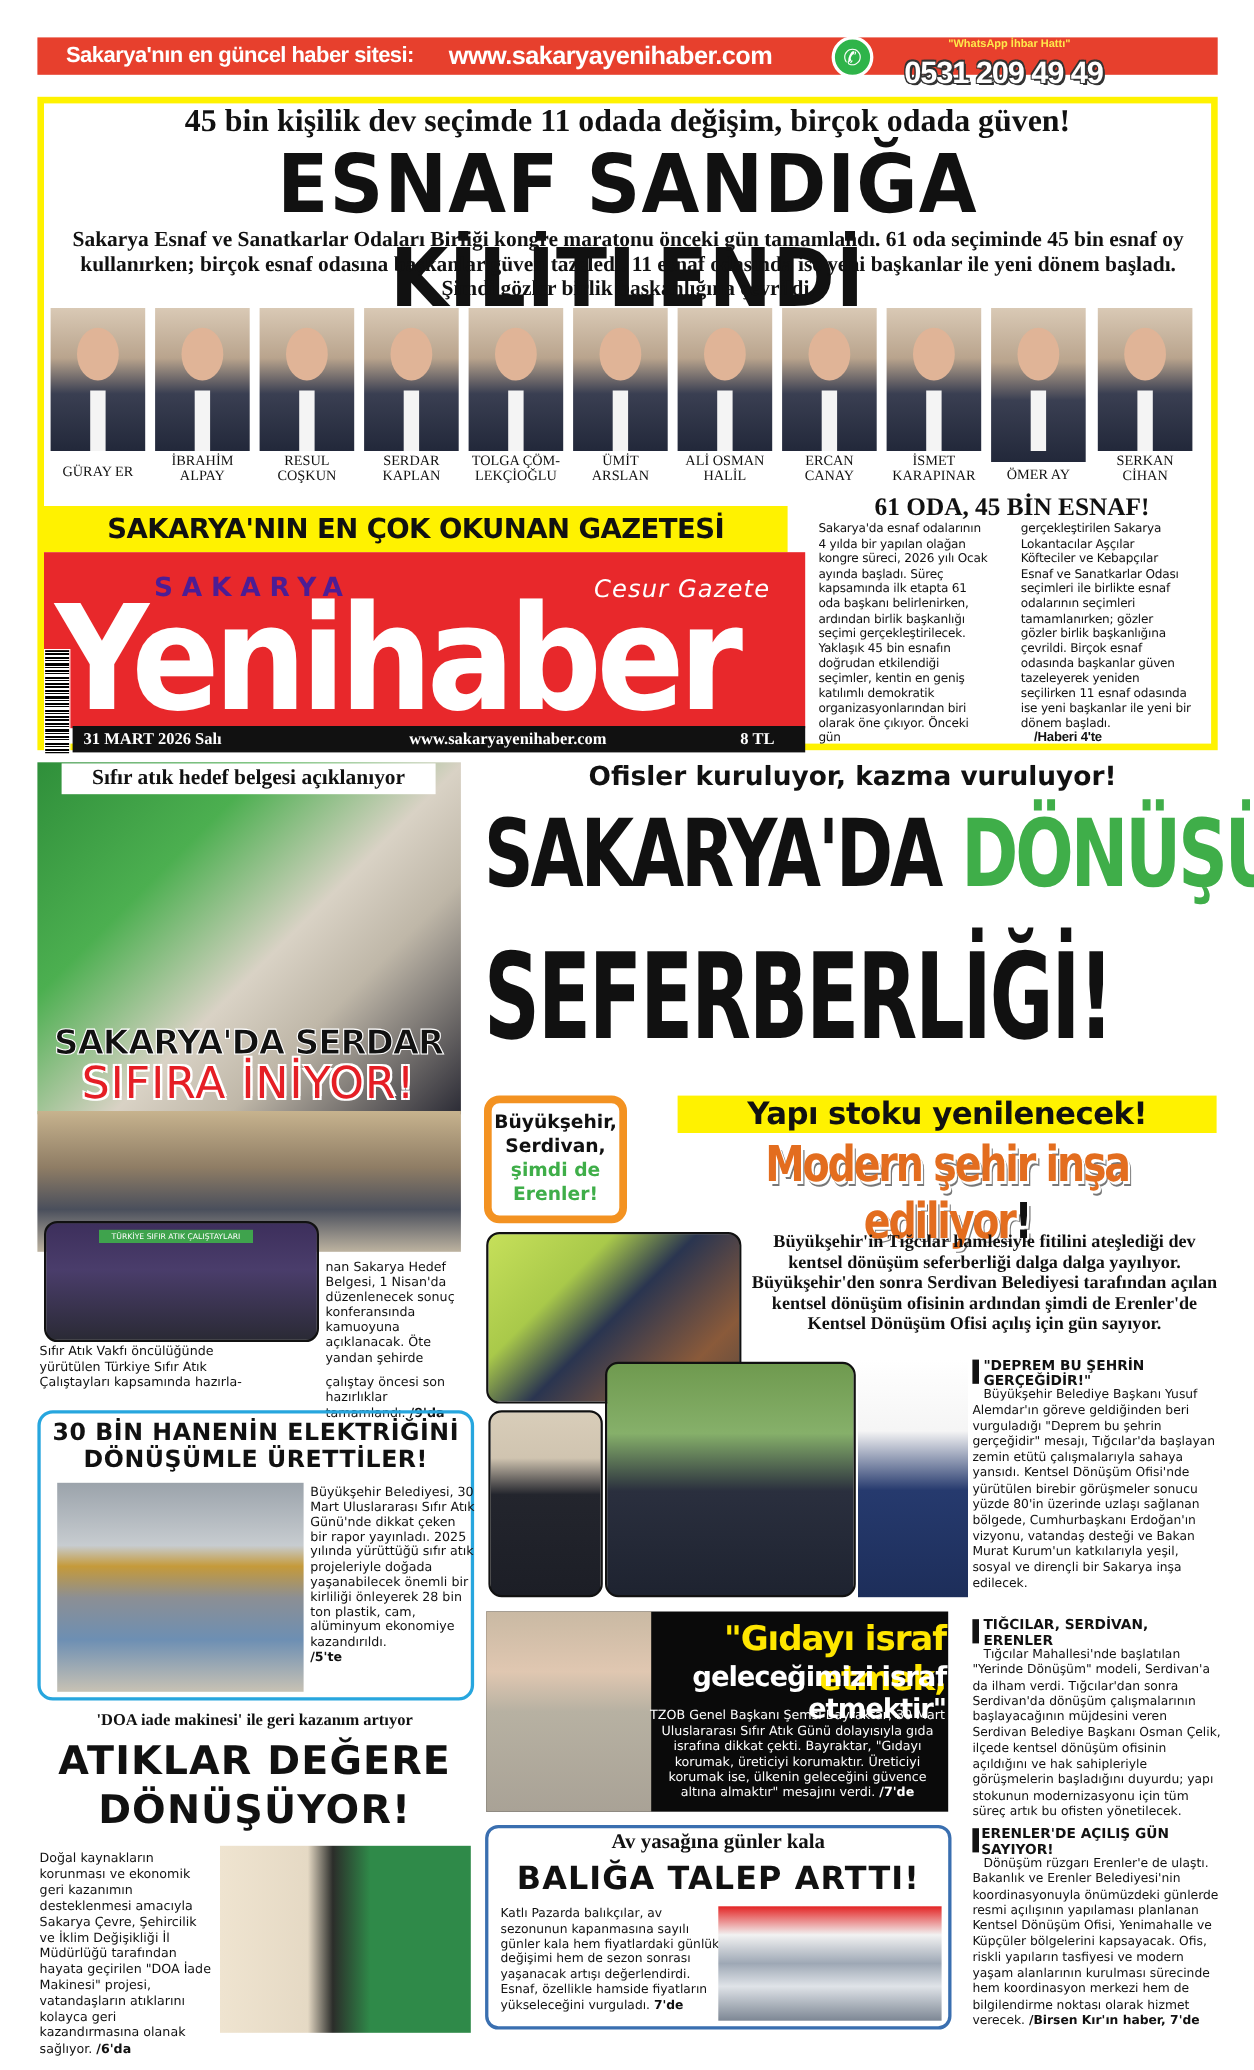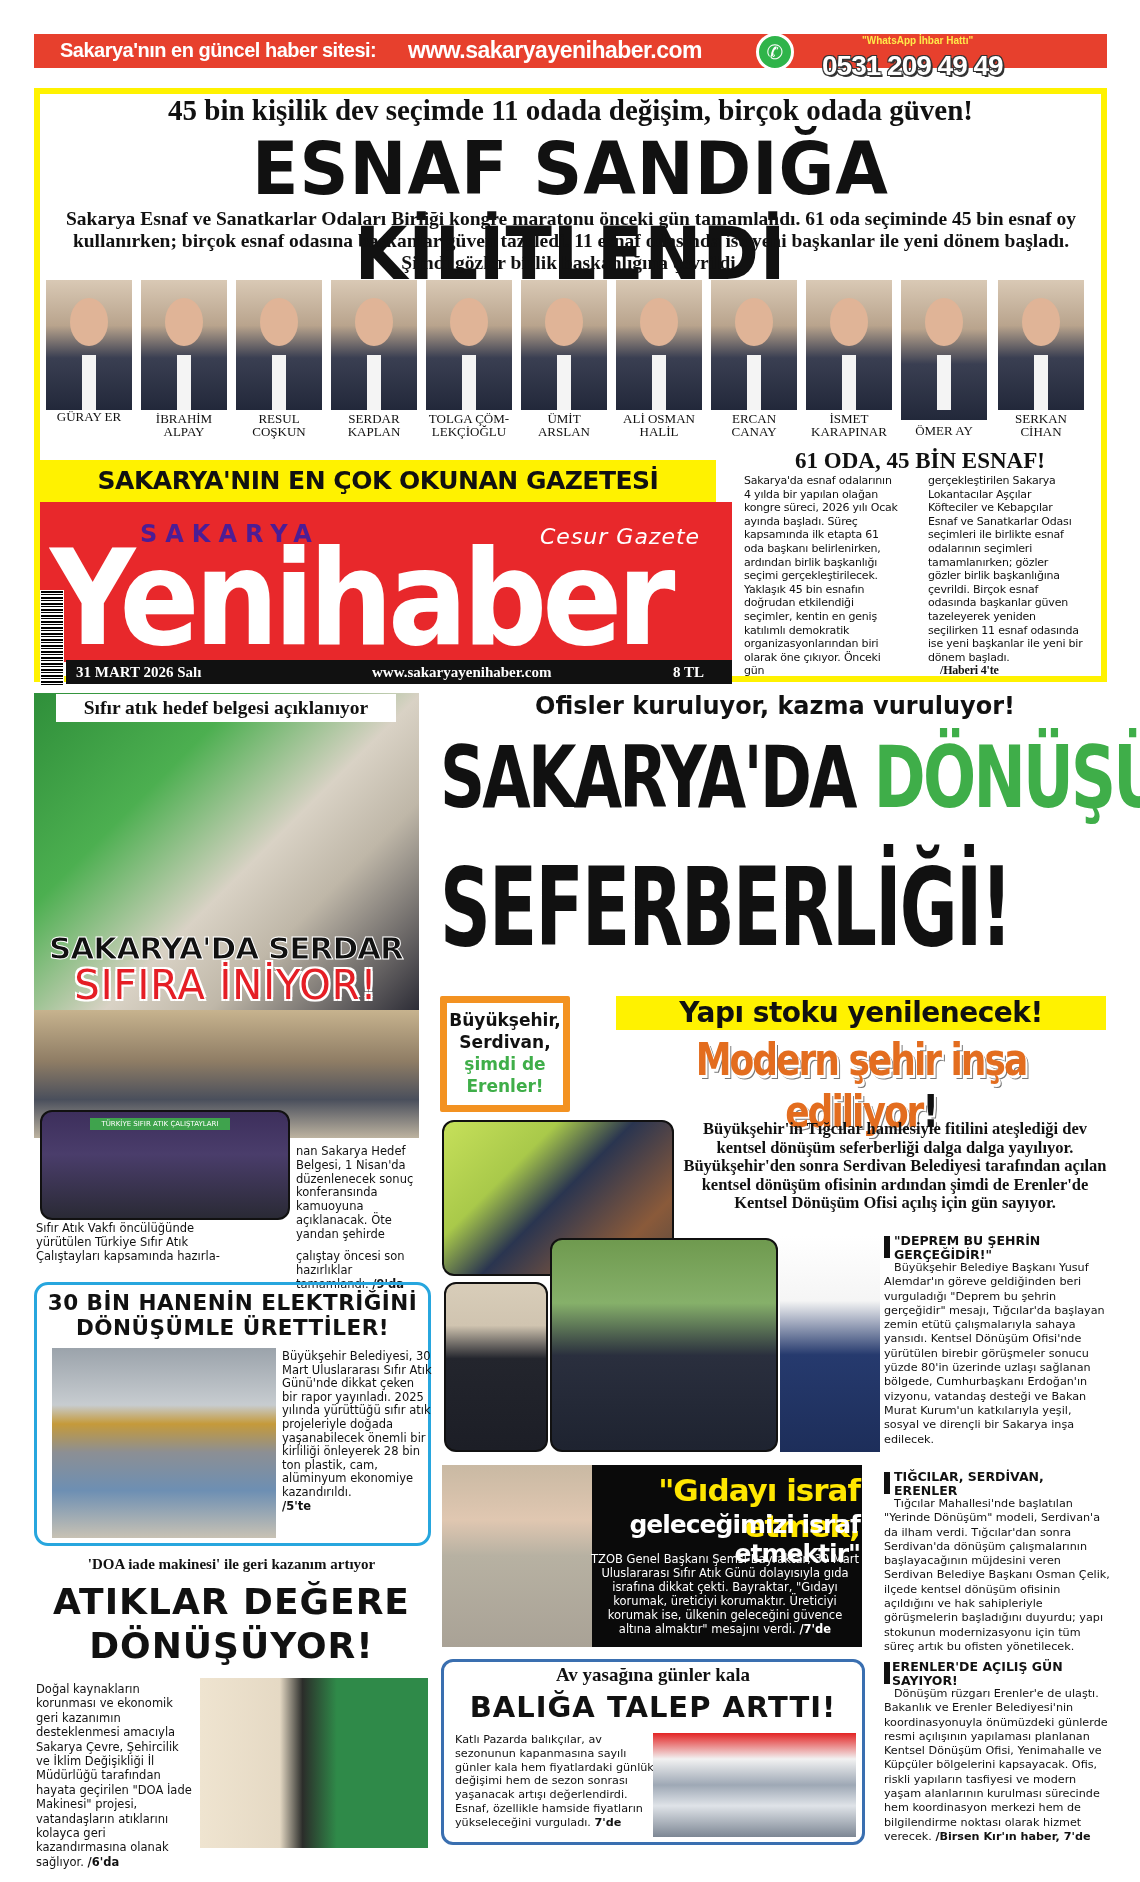--- a/index.html
+++ b/index.html
@@ -62,21 +62,21 @@
   #doa-title { left: 34px; top: 1580px; width: 395px; text-align:center; font-family:"DejaVu Sans",sans-serif; font-weight:900; font-size:36px; line-height:44px; letter-spacing:1px; }
   #doa-text { left: 36px; top: 1682px; width: 160px; font-family:"DejaVu Sans",sans-serif; font-size:11.5px; line-height:14.4px; }
   #doa-photo { left: 200px; top: 1678px; width: 228px; height: 170px; background: linear-gradient(90deg,#efe4d0 0%,#e5d9c4 35%,#2b2d2a 45%,#2f8a49 60%,#2f8a49 100%); }
 
   
   #main-kicker { left: 440px; top: 692px; width: 670px; text-align:center; font-family:"DejaVu Sans",sans-serif; font-weight:bold; font-size:24px; }
   #main-h1 { left: 440px; top: 722px; width: 670px; font-family:"DejaVu Sans",sans-serif; font-weight:900; font-size:68px; letter-spacing:-3px; line-height:90px; white-space:nowrap; transform: scale(0.92,1.25); transform-origin: top left; }
   #main-h1 .green { color:#3fae49; }
   #main-h2 { left: 440px; top: 842px; width: 670px; font-family:"DejaVu Sans",sans-serif; font-weight:900; font-size:82px; letter-spacing:-2px; line-height:100px; white-space:nowrap; transform: scale(0.86,1.32); transform-origin: top left; }
 
-  #side-orange { left: 440px; top: 996px; width: 130px; height: 116px; border: 7px solid #f39221; border-radius: 2px; text-align:center; font-family:"DejaVu Sans",sans-serif; font-weight:900; font-size:17px; line-height:22px; padding-top:6px; }
+  #side-orange { left: 440px; top: 996px; width: 130px; height: 116px; border: 7px solid #f39221; border-radius: 14px; text-align:center; font-family:"DejaVu Sans",sans-serif; font-weight:900; font-size:17px; line-height:22px; padding-top:6px; }
   #side-orange .g { color:#3fae49; }
   #yapi-strip { left: 616px; top: 996px; width: 490px; height: 34px; background:#fff200; font-family:"DejaVu Sans",sans-serif; font-weight:900; font-size:28px; text-align:center; line-height:34px; letter-spacing:-0.5px; }
   #modern { left: 616px; top: 1034px; width: 490px; text-align:center; font-family:"DejaVu Sans",sans-serif; font-weight:900; font-size:36px; color:#e36d1f; letter-spacing:-2px; text-shadow: 2px 2px 0 #fff, 3px 3px 0 #777; transform: scaleY(1.25); transform-origin:top; }
   #modern .k { color:#111; }
   #main-lead { left: 680px; top: 1120px; width: 430px; text-align:center; font-family:"Liberation Serif",serif; font-weight:bold; font-size:16.5px; line-height:18.6px; }
 
   .photo { border: 2px solid #111; border-radius: 12px; }
   #p-worker { left: 442px; top: 1120px; width: 232px; height: 156px; background: linear-gradient(135deg,#c6e05a 0%,#a9c94a 30%,#2a3550 50%,#8a5a3a 80%,#5b4a40 100%); }
   #p-man1 { left: 444px; top: 1282px; width: 104px; height: 170px; background: linear-gradient(180deg,#d8cdb9 0%,#d0c4b0 25%,#23252d 45%,#1c1e26 100%); }
   #p-ministers { left: 550px; top: 1238px; width: 228px; height: 214px; background: linear-gradient(180deg,#6f9a4f 0%,#86b06a 30%,#2a2f3e 55%,#1e2330 100%); }
@@ -110,21 +110,21 @@
 <div id="wa-phone" class="abs">0531 209 49 49</div>
 
 <div id="esnafbox" class="abs"></div>
 <div id="esnaf-kicker" class="abs">45 bin kişilik dev seçimde 11 odada değişim, birçok odada güven!</div>
 <div id="esnaf-title" class="abs">ESNAF SANDIĞA KİLİTLENDİ</div>
 <div id="esnaf-lead" class="abs">Sakarya Esnaf ve Sanatkarlar Odaları Birliği kongre maratonu önceki gün tamamlandı. 61 oda seçiminde 45 bin esnaf oy kullanırken; birçok esnaf odasına başkanlar güven tazeledi. 11 esnaf odasında ise yeni başkanlar ile yeni dönem başladı. Şimdi gözler birlik başkanlığına çevrildi.</div>
 
 <div class="abs portraits">
   <div class="portrait" style="left:0px">
       <div class="ph"></div>
-      <div class="nm" style="margin-top:0">GÜRAY ER</div>
+      <div class="nm" style="margin-top:12px">GÜRAY ER</div>
     </div>
   <div class="portrait" style="left:95px">
       <div class="ph"></div>
       <div class="nm">İBRAHİM ALPAY</div>
     </div>
   <div class="portrait" style="left:190px">
       <div class="ph"></div>
       <div class="nm">RESUL COŞKUN</div>
     </div>
   <div class="portrait" style="left:285px">
@@ -170,21 +170,21 @@
 <div id="mh-bottom" class="abs">
   <span id="mh-date">31 MART 2026 Salı</span>
   <span id="mh-web">www.sakaryayenihaber.com</span>
   <span id="mh-price">8 TL</span>
 </div>
 
 <div id="side-title" class="abs">61 ODA, 45 BİN ESNAF!</div>
 <div class="abs side-col" style="left:744px">Sakarya'da esnaf odalarının 4 yılda bir yapılan olağan kongre süreci, 2026 yılı Ocak ayında başladı. Süreç kapsamında ilk etapta 61 oda başkanı belirlenirken, ardından birlik başkanlığı seçimi gerçekleştirilecek. Yaklaşık 45 bin esnafın doğrudan etkilendiği seçimler, kentin en geniş katılımlı demokratik organizasyonlarından biri olarak öne çıkıyor. Önceki gün</div>
 <div class="abs side-col" style="left:928px">
   <span>gerçekleştirilen Sakarya Lokantacılar Aşçılar Köfteciler ve Kebapçılar Esnaf ve Sanatkarlar Odası seçimleri ile birlikte esnaf odalarının seçimleri tamamlanırken; gözler gözler birlik başkanlığına çevrildi. Birçok esnaf odasında başkanlar güven tazeleyerek yeniden seçilirken 11 esnaf odasında ise yeni başkanlar ile yeni bir dönem başladı.</span><br>
-  <b style="font-family:Liberation Serif, serif;font-size:12px;padding-left:12px">/Haberi 4'te</b>
+  <b style="font-family:Liberation Sans, sans-serif;font-size:12px;padding-left:12px">/Haberi 4'te</b>
 </div>
 
 <div id="waste-photo" class="abs"></div>
 <div id="waste-kicker" class="abs">Sıfır atık hedef belgesi açıklanıyor</div>
 <div id="waste-h1" class="abs">SAKARYA'DA SERDAR</div>
 <div id="waste-h2" class="abs">SIFIRA İNİYOR!</div>
 <div id="meeting-photo" class="abs"></div>
 <div id="calistay-photo" class="abs"></div>
 <div id="calistay-banner" class="abs">TÜRKİYE SIFIR ATIK ÇALIŞTAYLARI</div>
 <div id="waste-col2" class="abs">nan Sakarya Hedef Belgesi, 1 Nisan'da düzenlenecek sonuç konferansında kamuoyuna açıklanacak. Öte yandan şehirde</div>

